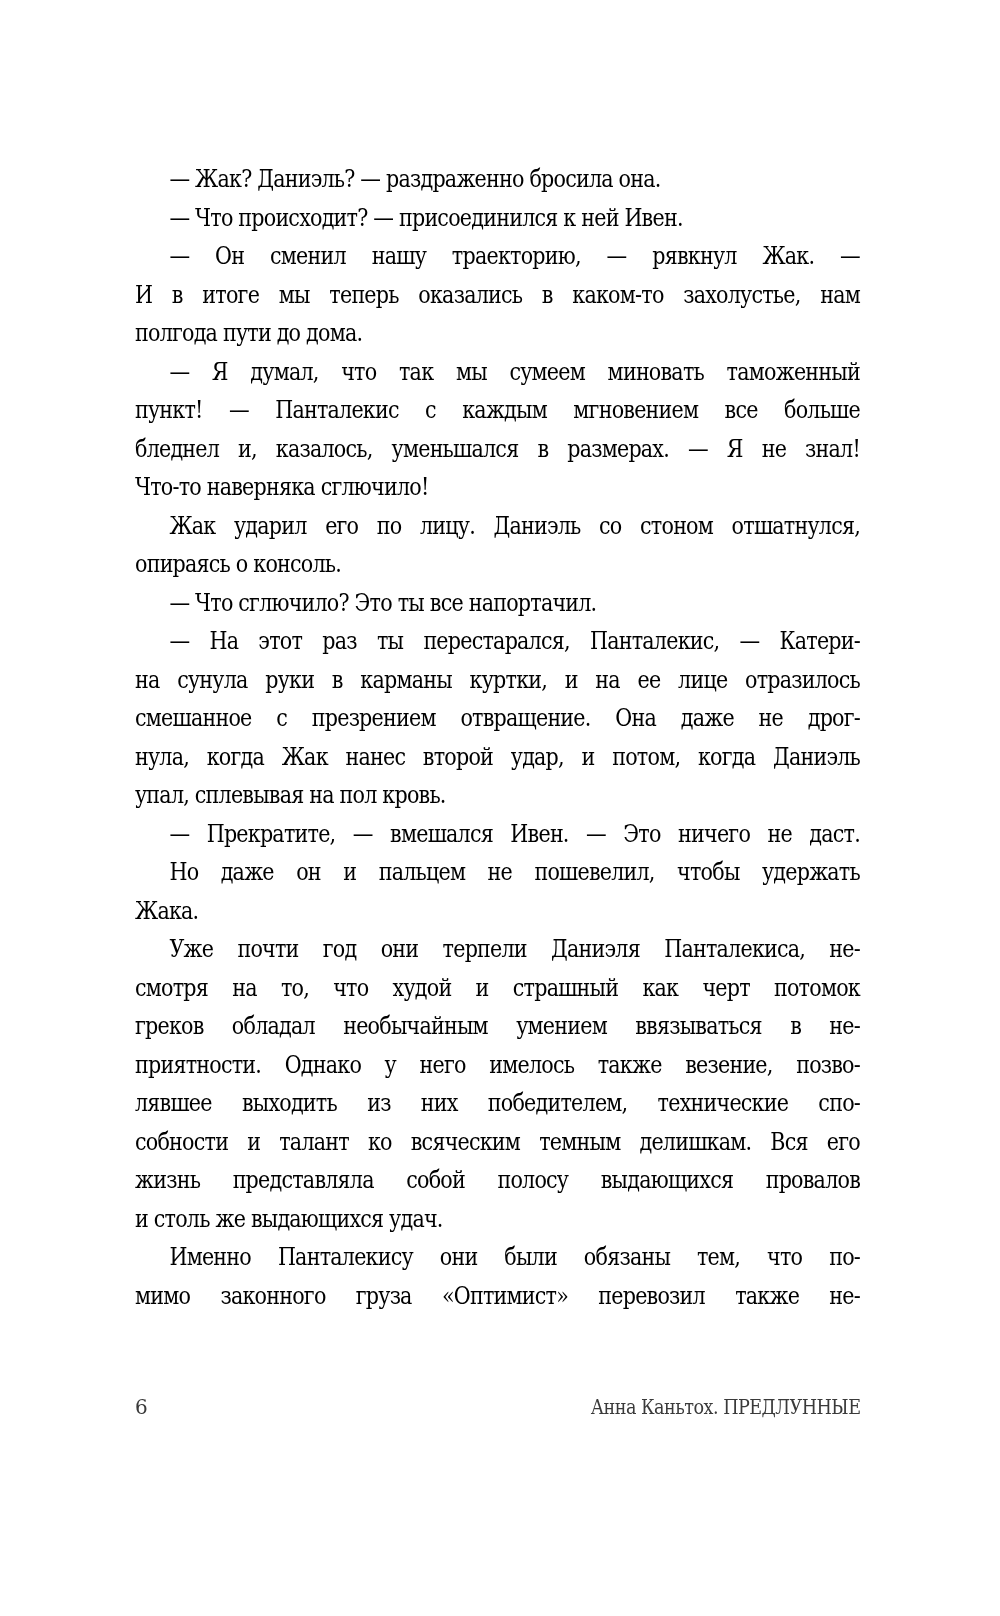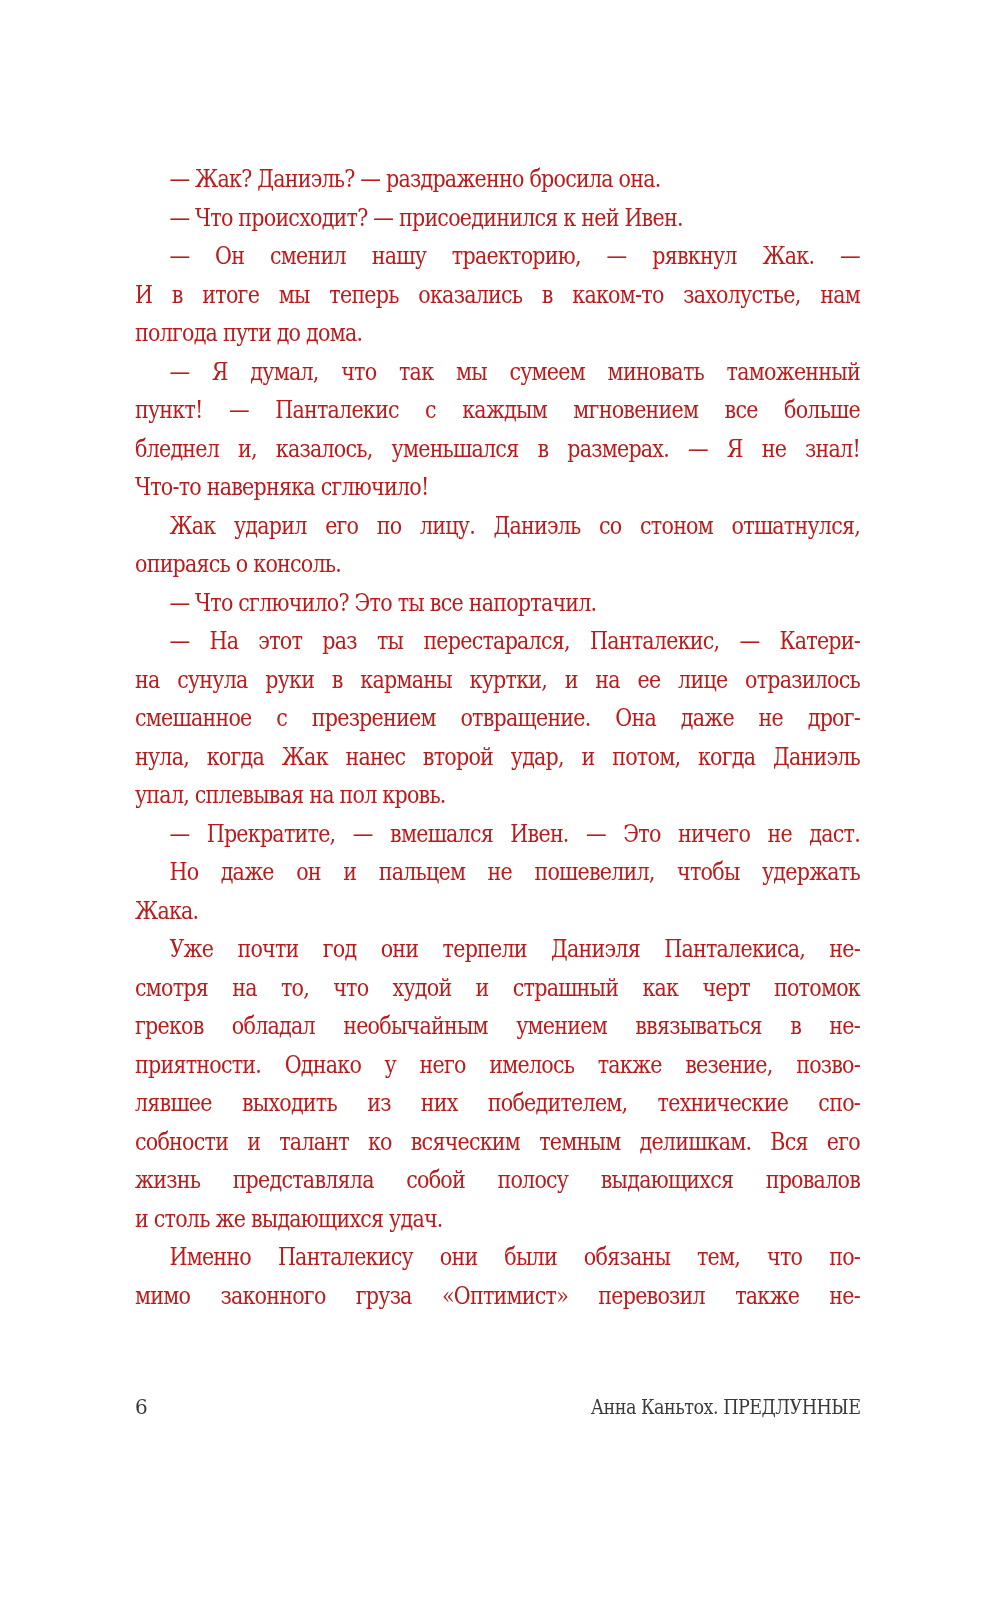--- a/index.html
+++ b/index.html
@@ -11,21 +11,21 @@
       width: 1000px;
       height: 1616px;
       position: relative;
       overflow: hidden;
     }
     .page {
       position: absolute;
       left: 135px;
       top: 160px;
       width: 725px;
-      color: #b91c1c;
+      color: #000000;
       font-family: "DejaVu Serif", "Liberation Serif", serif;
     }
     .line {
       display: block;
       height: 38.5px;
       line-height: 38.5px;
       font-size: 24px;
       white-space: nowrap;
       letter-spacing: -0.9px;
       transform: scaleX(0.86);

